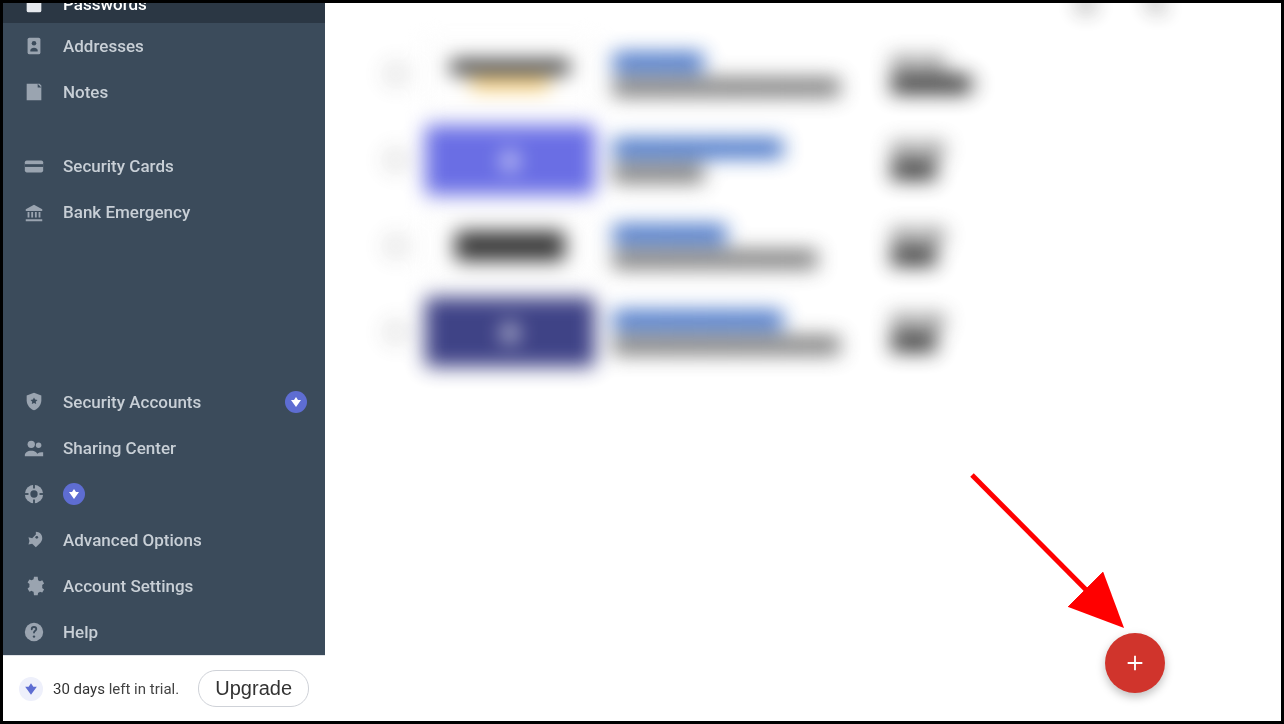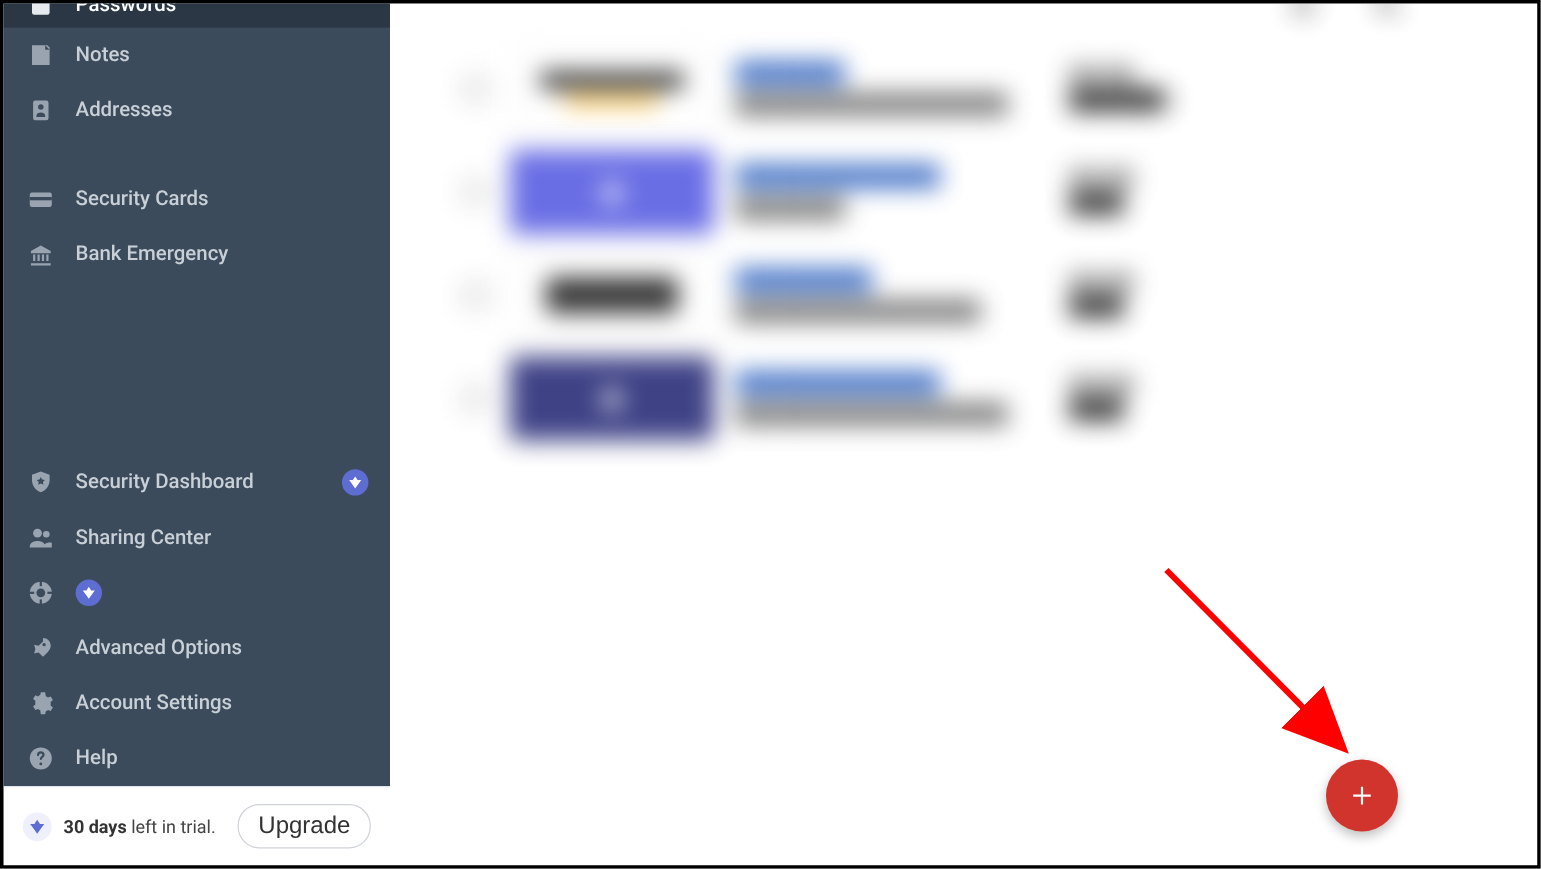--- a/index.html
+++ b/index.html
@@ -69,21 +69,21 @@
   }
   .trial .diamond {
     width: 24px; height: 24px;
     border-radius: 50%;
     display: flex; align-items: center; justify-content: center;
     background: #eef0fb;
     color: #5e6dd2;
   }
   .trial .diamond svg { width: 14px; height: 14px; fill: currentColor; }
   .trial .txt { font-size: 15px; color: #444; }
-  .trial .txt .bold { font-weight: 700; color: #333; }
+  .trial .txt .bold { font-weight: 400; color: #333; }
   .trial .upgrade {
     margin-left: auto;
     background: #fff;
     border: 1px solid #cfd2d8;
     border-radius: 18px;
     padding: 6px 16px;
     font-size: 20px;
     color: #333;
     cursor: pointer;
     font-weight: 500;
@@ -177,36 +177,36 @@
         <span class="icon">
           <svg viewBox="0 0 24 24">
               <rect x="4" y="3" width="16" height="18" rx="2"></rect>
             </svg>
         </span>
         <span class="label">Passwords</span>
       </div>
       <div class="side-item">
         <span class="icon">
           <svg viewBox="0 0 24 24">
-              <path d="M4 3h14l2 2v16H4z"></path>
-              <path d="M16 3v4h4" fill="#3b4b5b"></path>
-            </svg>
-        </span>
-        <span class="label">Notes</span>
-      </div>
-      <div class="side-item">
-        <span class="icon">
-          <svg viewBox="0 0 24 24">
               <rect x="5" y="3" width="14" height="18" rx="2"></rect>
               <circle cx="12" cy="9" r="2.5" fill="#3b4b5b"></circle>
               <path d="M8 17c0-2 2-3 4-3s4 1 4 3v1H8z" fill="#3b4b5b"></path>
             </svg>
         </span>
         <span class="label">Addresses</span>
       </div>
+      <div class="side-item">
+        <span class="icon">
+          <svg viewBox="0 0 24 24">
+              <path d="M4 3h14l2 2v16H4z"></path>
+              <path d="M16 3v4h4" fill="#3b4b5b"></path>
+            </svg>
+        </span>
+        <span class="label">Notes</span>
+      </div>
 
       <div style="height:28px"></div>
 
       <div class="side-item">
         <span class="icon">
           <svg viewBox="0 0 24 24">
               <rect x="2" y="6" width="20" height="13" rx="2"></rect>
               <rect x="2" y="10" width="20" height="3" fill="#3b4b5b"></rect>
             </svg>
         </span>
@@ -225,21 +225,21 @@
     <div class="side-mid"></div>
 
     <div class="side-bottom">
       <div class="side-item">
         <span class="icon">
           <svg viewBox="0 0 24 24">
               <path d="M12 2l8 3v5c0 5-3.5 9.5-8 11-4.5-1.5-8-6-8-11V5z"></path>
               <path d="M12 7l1.2 2.4 2.6.4-1.9 1.8.5 2.6L12 13l-2.4 1.2.5-2.6L8.2 9.8l2.6-.4z" fill="#3b4b5b"></path>
             </svg>
         </span>
-        <span class="label">Security Dashboard</span>
+        <span class="label">Security Accounts</span>
         <span class="premium-badge">
           <svg viewBox="0 0 24 24">
               <path d="M12 2l4 6h6l-10 14L2 8h6z"></path>
             </svg>
         </span>
       </div>
       <div class="side-item">
         <span class="icon">
           <svg viewBox="0 0 24 24">
               <circle cx="9" cy="8" r="4"></circle>

